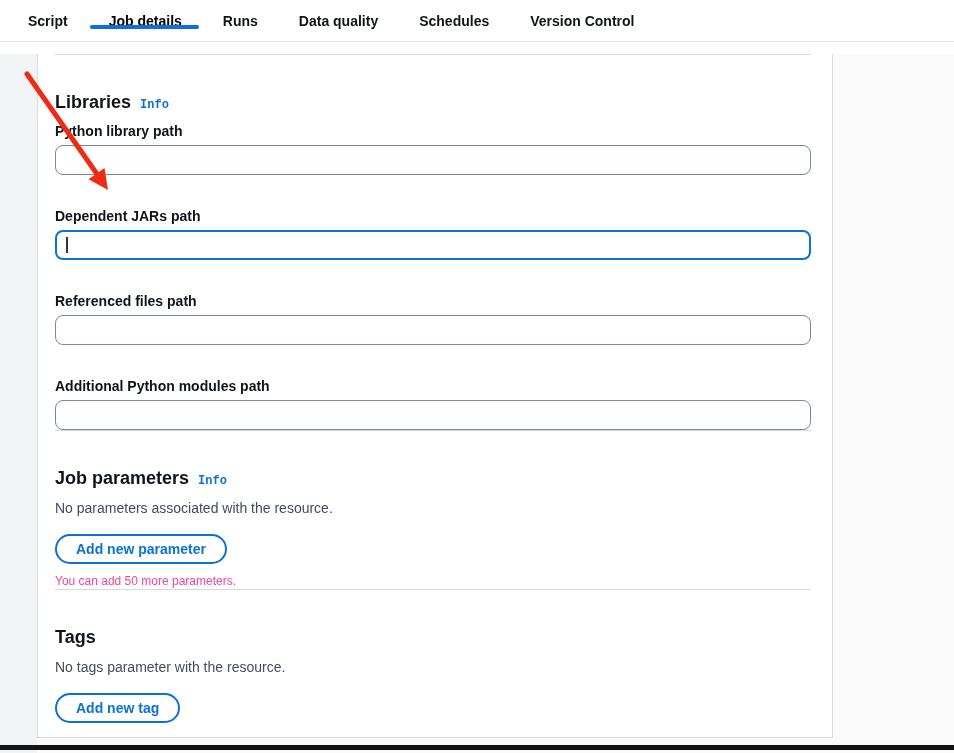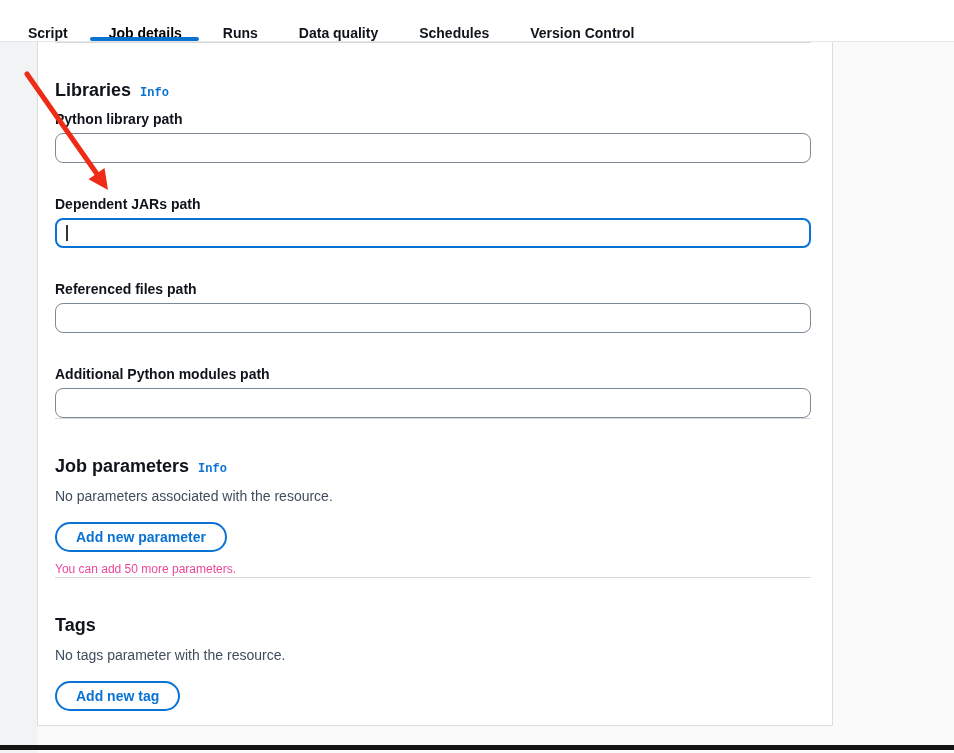--- a/index.html
+++ b/index.html
@@ -9,41 +9,41 @@
     background: #ffffff;
     overflow: hidden;
     position: relative;
   }
 
   
   .tabbar {
     position: absolute; top: 0; left: 0; width: 954px; height: 42px;
     background: #ffffff;
     border-bottom: 1px solid #e4e7ea;
-    display: flex; align-items: flex-end;
+    display: flex; align-items: center;
     padding-left: 8px;
     z-index: 2;
   }
   .tab {
     position: relative;
     display: flex; align-items: center;
     padding: 0 20px;
     font-size: 14px; font-weight: 700; color: #0f141a;
     cursor: pointer; white-space: nowrap;
   }
   .tab.active { color: #000000; }
   .tab.active::after {
     content: ""; position: absolute; left: 1px; right: 3px; bottom: 0;
     height: 4px; background: #0972d3; border-radius: 2px;
   }
   .tab-sep { width: 1px; background: #b6bec9; margin: 12px 0; }
 
   
   .page {
-    position: absolute; top: 42px; left: 0; width: 954px; bottom: 0;
+    position: absolute; top: 54px; left: 0; width: 954px; bottom: 0;
     background: #fafafa;
   }
   .left-gutter {
     position: absolute; left: 0; top: 0; width: 37px; bottom: 0;
     background: #f2f3f4;
   }
   .content {
     position: absolute; left: 37px; top: 0; width: 796px; height: 684px;
     background: #ffffff;
     border-left: 1px solid #d9dce1;

